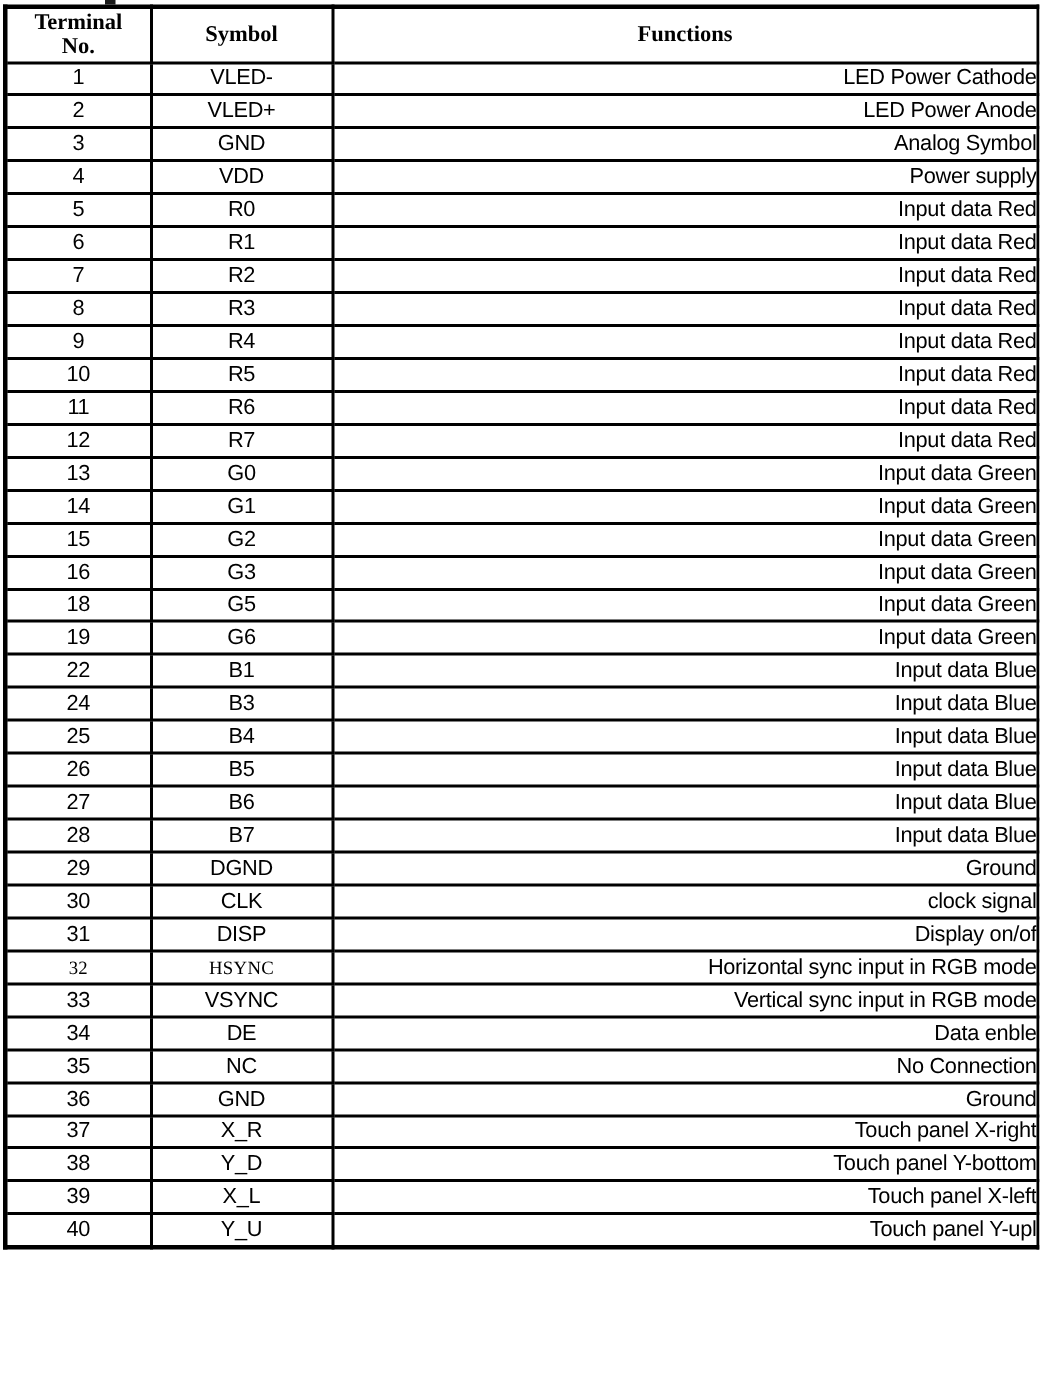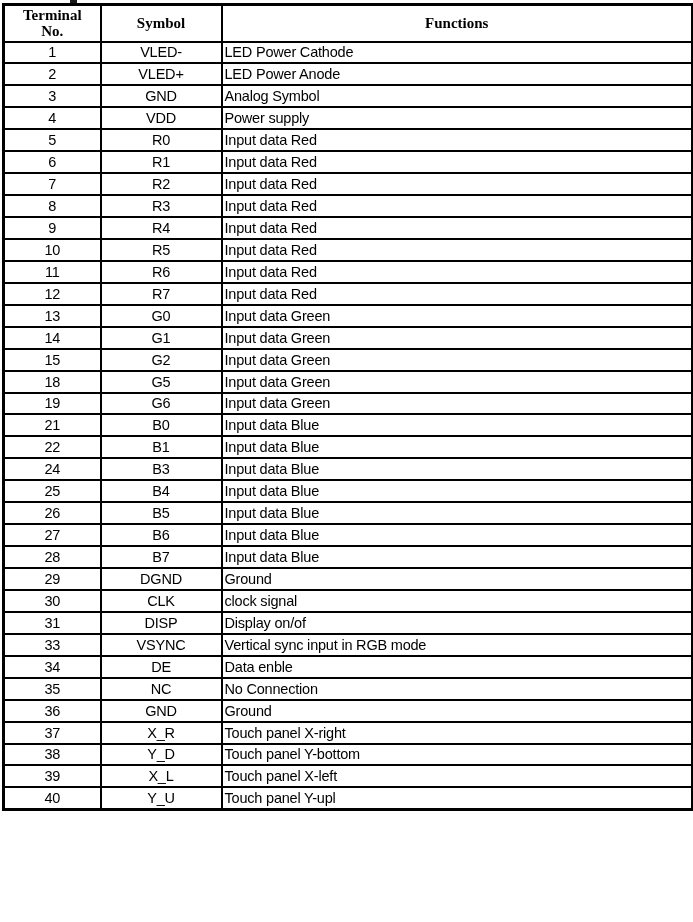--- a/index.html
+++ b/index.html
@@ -59,21 +59,21 @@
     max-width: 72px;
     white-space: normal;
   }
   tbody tr { height: 21.95px; }
   tbody td {
     font-size: 14.5px;
     letter-spacing: -0.2px;
     line-height: 14px;
   }
   td.no, td.symbol { text-align: center; }
-  td.functions { text-align: left; padding-left: 2px; }
+  td.functions { text-align: right; padding-left: 2px; }
 
   
   tr.serif-row td.no,
   tr.serif-row td.symbol {
     font-family: "Liberation Serif", serif;
     font-size: 12.5px;
     letter-spacing: 0.2px;
   }
 </style>
 </head>
@@ -165,33 +165,33 @@
           <td class="no">14</td>
           <td class="symbol">G1</td>
           <td class="functions">Input data Green</td>
         </tr>
         <tr>
           <td class="no">15</td>
           <td class="symbol">G2</td>
           <td class="functions">Input data Green</td>
         </tr>
         <tr>
+          <td class="no">16</td>
+          <td class="symbol">G3</td>
+          <td class="functions">Input data Green</td>
+        </tr>
+        <tr>
           <td class="no">18</td>
           <td class="symbol">G5</td>
           <td class="functions">Input data Green</td>
         </tr>
         <tr>
           <td class="no">19</td>
           <td class="symbol">G6</td>
           <td class="functions">Input data Green</td>
-        </tr>
-        <tr>
-          <td class="no">21</td>
-          <td class="symbol">B0</td>
-          <td class="functions">Input data Blue</td>
         </tr>
         <tr>
           <td class="no">22</td>
           <td class="symbol">B1</td>
           <td class="functions">Input data Blue</td>
         </tr>
         <tr>
           <td class="no">24</td>
           <td class="symbol">B3</td>
           <td class="functions">Input data Blue</td>
@@ -224,20 +224,25 @@
         <tr>
           <td class="no">30</td>
           <td class="symbol">CLK</td>
           <td class="functions">clock signal</td>
         </tr>
         <tr>
           <td class="no">31</td>
           <td class="symbol">DISP</td>
           <td class="functions">Display on/of</td>
         </tr>
+        <tr class="serif-row">
+          <td class="no">32</td>
+          <td class="symbol">HSYNC</td>
+          <td class="functions">Horizontal sync input in RGB mode</td>
+        </tr>
         <tr>
           <td class="no">33</td>
           <td class="symbol">VSYNC</td>
           <td class="functions">Vertical sync input in RGB mode</td>
         </tr>
         <tr>
           <td class="no">34</td>
           <td class="symbol">DE</td>
           <td class="functions">Data enble</td>
         </tr>

